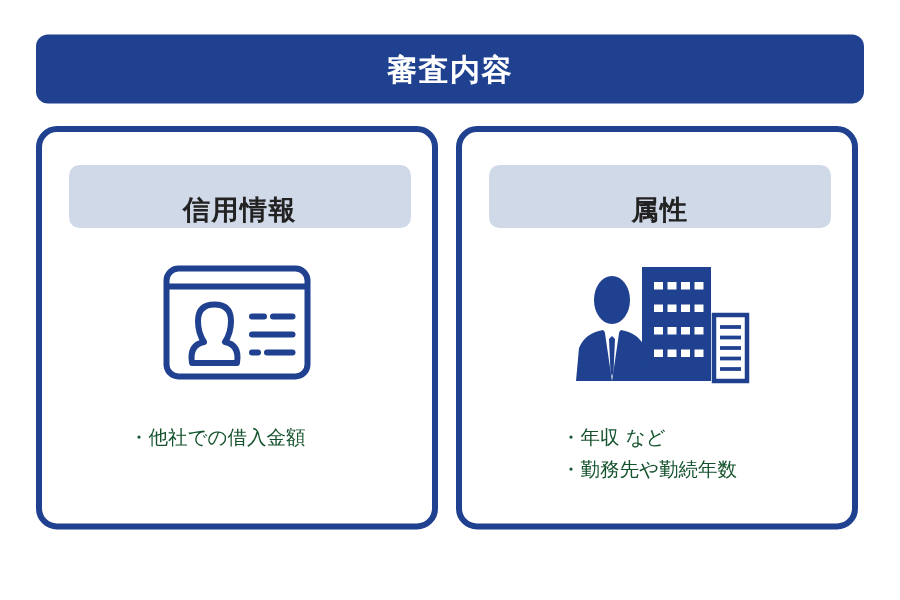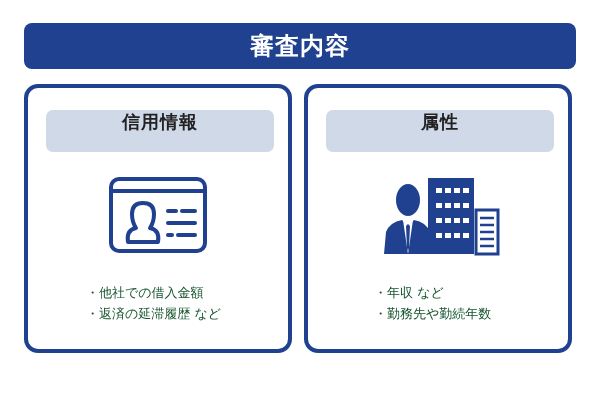--- a/index.html
+++ b/index.html
@@ -3,31 +3,31 @@
   <meta charset="utf-8">
   <style>
     html, body { margin: 0; padding: 0; background: #ffffff; }
     body { width: 600px; height: 400px; position: relative; overflow: hidden;
            font-family: "DejaVu Sans", "Liberation Sans", sans-serif; }
     .header {
       position: absolute; left: 24px; top: 23px; width: 552px; height: 46px;
       background: #1f4190; border-radius: 8px;
       display: flex; align-items: center; justify-content: center;
     }
-    .header span { color: #ffffff; font-size: 24px; font-weight: bold; letter-spacing: 1px; }
+    .header span { color: #ffffff; font-size: 20px; font-weight: bold; letter-spacing: 1px; }
     .card {
       position: absolute; top: 84px; width: 260px; height: 261px;
       border: 4px solid #1f4190; border-radius: 14px; background: #fff;
     }
     .card.left { left: 24px; }
     .card.right { left: 304px; }
     .pill {
       position: absolute; left: 18px; top: 22px; width: 228px; height: 42px;
       background: #d0d9e8; border-radius: 7px;
-      display: flex; align-items: flex-start; justify-content: center;
+      display: flex; align-items: flex-end; justify-content: center;
     }
     .pill span { color: #222; font-size: 18px; font-weight: bold; letter-spacing: 1px; }
     .icon { position: absolute; }
     .card.left .icon { left: 80px; top: 88px; width: 100px; height: 80px; }
     .card.right .icon { left: 70px; top: 88px; width: 130px; height: 80px; }
     .items { position: absolute; left: 58px; top: 194px; list-style: none; margin: 0; padding: 0; }
     .card.right .items { left: 66px; }
     .items li { font-size: 13px; color: #14532d; line-height: 21px; white-space: nowrap; }
     .items li::before { content: "・"; }
   </style>
@@ -47,21 +47,20 @@
     <line x1="3" y1="15" x2="97" y2="15" stroke="#1f4190" stroke-width="4"></line>
     <path d="M20 66 Q18 54 28 52 Q24 46 24 38 Q24 27 35 27 Q46 27 46 38 Q46 46 42 52 Q52 54 50 66 Z" fill="none" stroke="#1f4190" stroke-width="4" stroke-linejoin="round"></path>
     <line x1="60" y1="35" x2="68" y2="35" stroke="#1f4190" stroke-width="4" stroke-linecap="round"></line>
     <line x1="74" y1="35" x2="87" y2="35" stroke="#1f4190" stroke-width="4" stroke-linecap="round"></line>
     <line x1="60" y1="47" x2="87" y2="47" stroke="#1f4190" stroke-width="4" stroke-linecap="round"></line>
     <line x1="60" y1="59" x2="64" y2="59" stroke="#1f4190" stroke-width="4" stroke-linecap="round"></line>
     <line x1="70" y1="59" x2="87" y2="59" stroke="#1f4190" stroke-width="4" stroke-linecap="round"></line>
   </svg>
   <ul class="items">
     <li>他社での借入金額</li>
-    <li>返済の延滞履歴 など</li>
   </ul>
 </div>
 
 <div class="card right">
   <div class="pill">
     <span>属性</span>
   </div>
   <svg class="icon" viewBox="0 0 130 80">
     <rect x="50" y="2" width="46" height="76" fill="#1f4190"></rect>
     <g fill="#ffffff">

